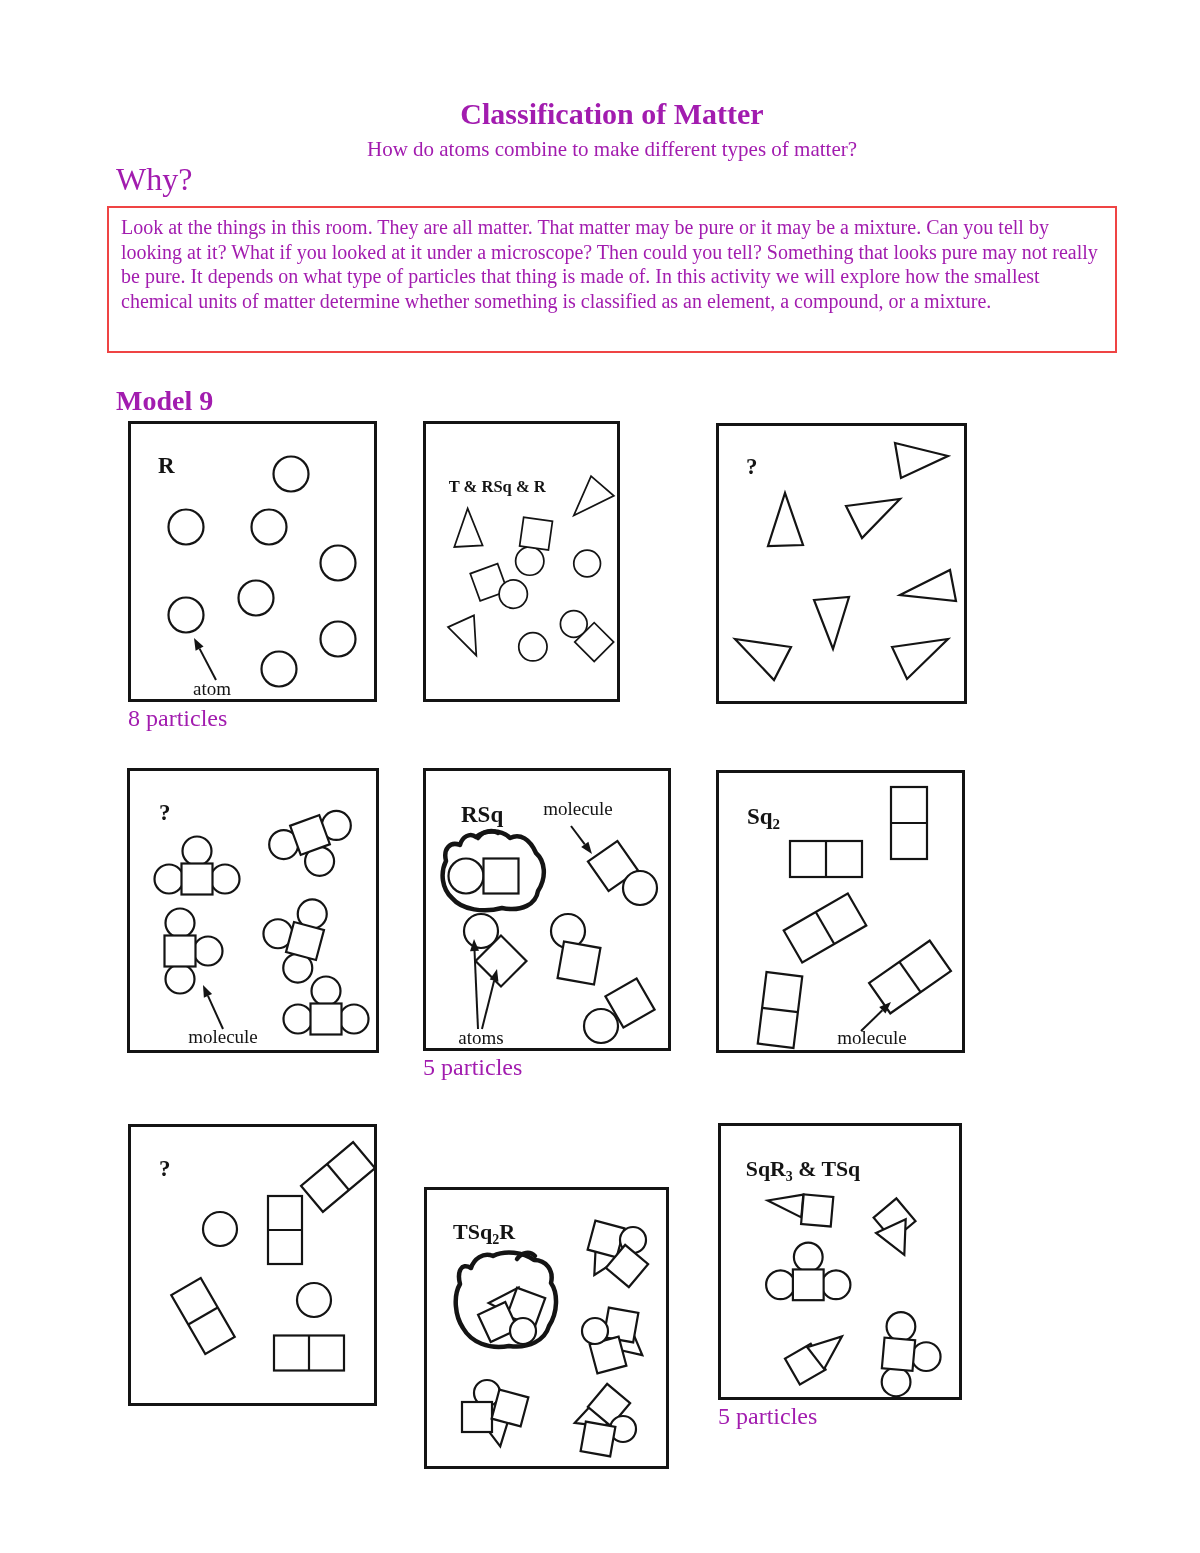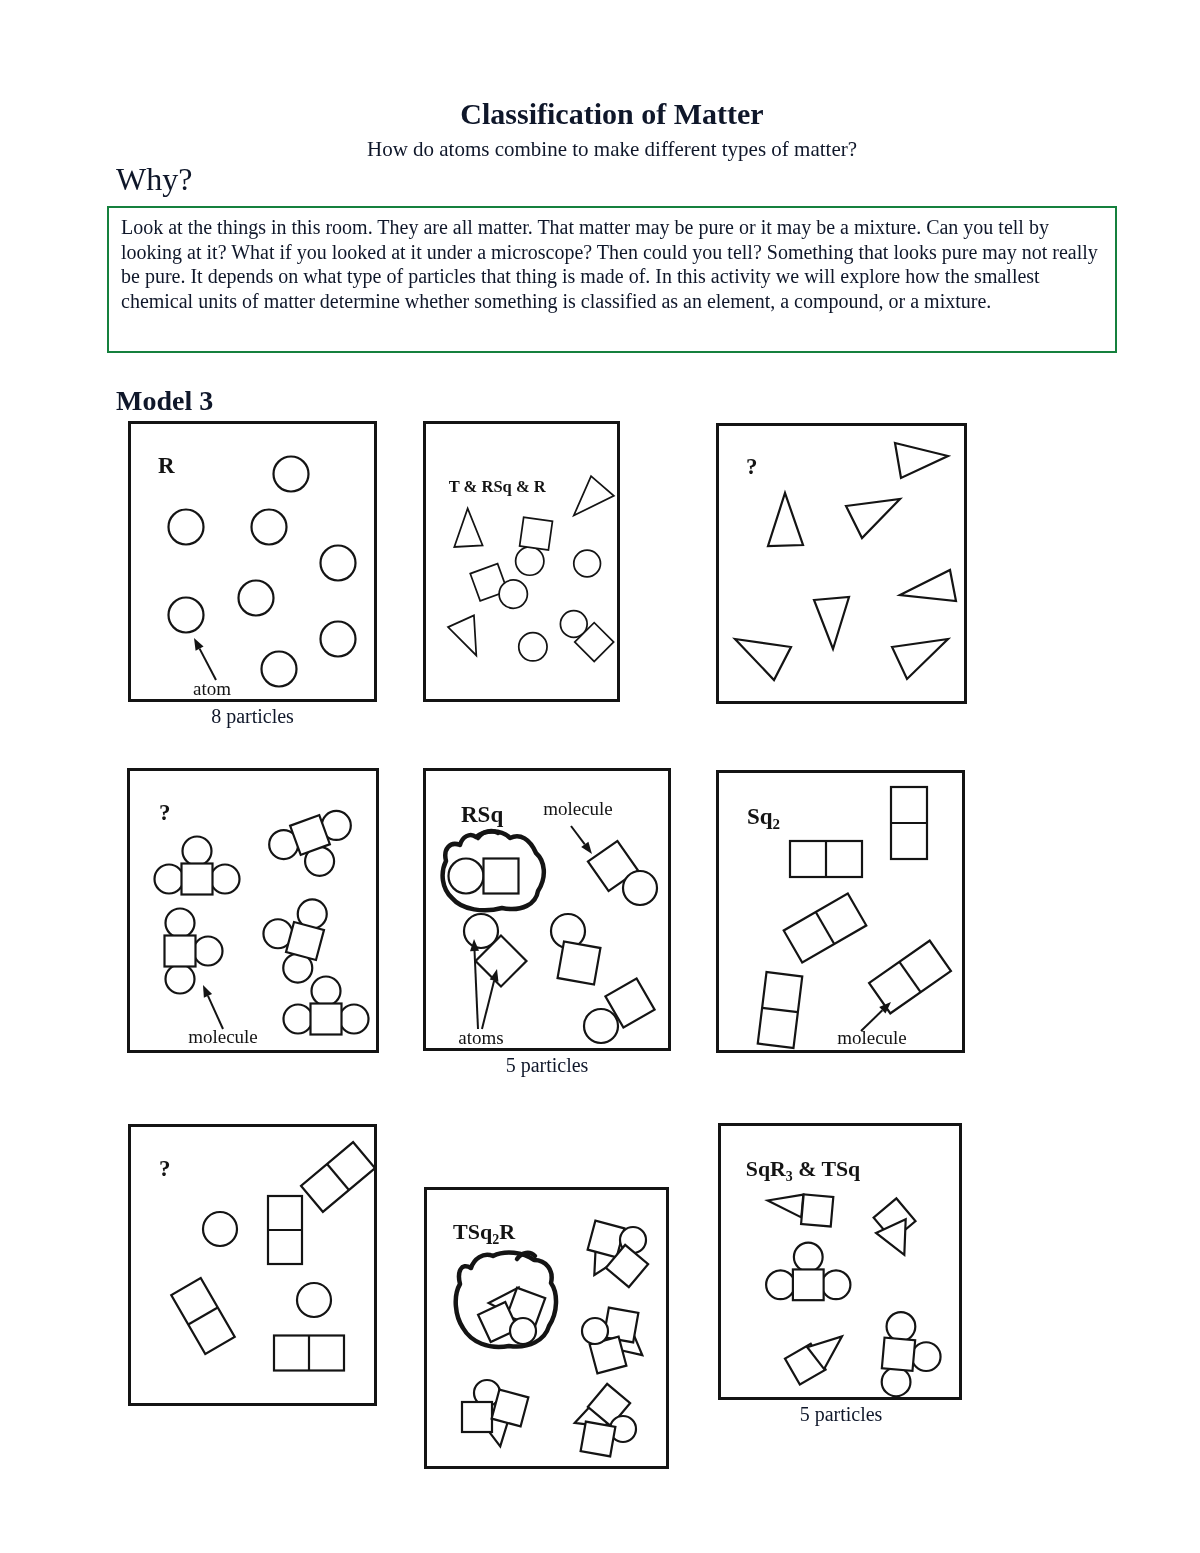--- a/index.html
+++ b/index.html
@@ -1,39 +1,39 @@
 <!DOCTYPE html>
 <html><head>
 <meta charset="utf-8">
 <style>
   html,body{margin:0;padding:0;background:#fff;}
   .page{position:relative;width:1200px;height:1553px;background:#fff;
-        font-family:"Liberation Serif","DejaVu Serif",serif;color:#0f172a;overflow:hidden;}
+        font-family:"Liberation Serif","DejaVu Serif",serif;color:#a21caf;overflow:hidden;}
   .title{position:absolute;left:12px;top:97px;width:1200px;text-align:center;
          font-size:30px;font-weight:bold;}
   .subtitle{position:absolute;left:12px;top:137px;width:1200px;text-align:center;font-size:21px;}
   .why-heading{position:absolute;left:116px;top:161px;font-size:32px;font-weight:normal;}
   .why-box{position:absolute;left:107px;top:206px;width:1010px;height:147px;box-sizing:border-box;
-           border:2px solid #15803d;padding:7px 14px 6px 12px;font-size:20px;line-height:24.5px;}
+           border:2px solid #ef4444;padding:7px 14px 6px 12px;font-size:20px;line-height:24.5px;}
   .model-heading{position:absolute;left:116px;top:385px;font-size:28px;font-weight:bold;}
   .model-box{position:absolute;border:3px solid #141414;box-sizing:border-box;background:#fff;}
   .model-box svg{display:block;width:100%;height:100%;}
-  .caption{position:absolute;text-align:center;font-size:20px;}
+  .caption{position:absolute;font-size:24px;}
 </style>
 </head>
 <body>
 
 <div class="page">
   <div class="title">Classification of Matter</div>
   <div class="subtitle">How do atoms combine to make different types of matter?</div>
   <div class="why-heading">Why?</div>
   <div class="why-box">
     <span>Look at the things in this room. They are all matter. That matter may be pure or it may be a mixture. Can you tell by looking at it? What if you looked at it under a microscope? Then could you tell? Something that looks pure may not really be pure. It depends on what type of particles that thing is made of. In this activity we will explore how the smallest chemical units of matter determine whether something is classified as an element, a compound, or a mixture.</span>
   </div>
-  <div class="model-heading">Model 3</div>
+  <div class="model-heading">Model 9</div>
   <div id="model-grid">
       <div class="model-box" style="left: 128px; top: 421px; width: 249px; height: 281px;">
         <svg viewBox="0 0 243 275">
           <circle cx="160" cy="50" r="17.5" fill="#fff" stroke="#141414" stroke-width="2.2"></circle>
           <circle cx="55" cy="103" r="17.5" fill="#fff" stroke="#141414" stroke-width="2.2"></circle>
           <circle cx="138" cy="103" r="17.5" fill="#fff" stroke="#141414" stroke-width="2.2"></circle>
           <circle cx="207" cy="139" r="17.5" fill="#fff" stroke="#141414" stroke-width="2.2"></circle>
           <circle cx="125" cy="174" r="17.5" fill="#fff" stroke="#141414" stroke-width="2.2"></circle>
           <circle cx="55" cy="191" r="17.5" fill="#fff" stroke="#141414" stroke-width="2.2"></circle>
           <circle cx="207" cy="215" r="17.5" fill="#fff" stroke="#141414" stroke-width="2.2"></circle>

